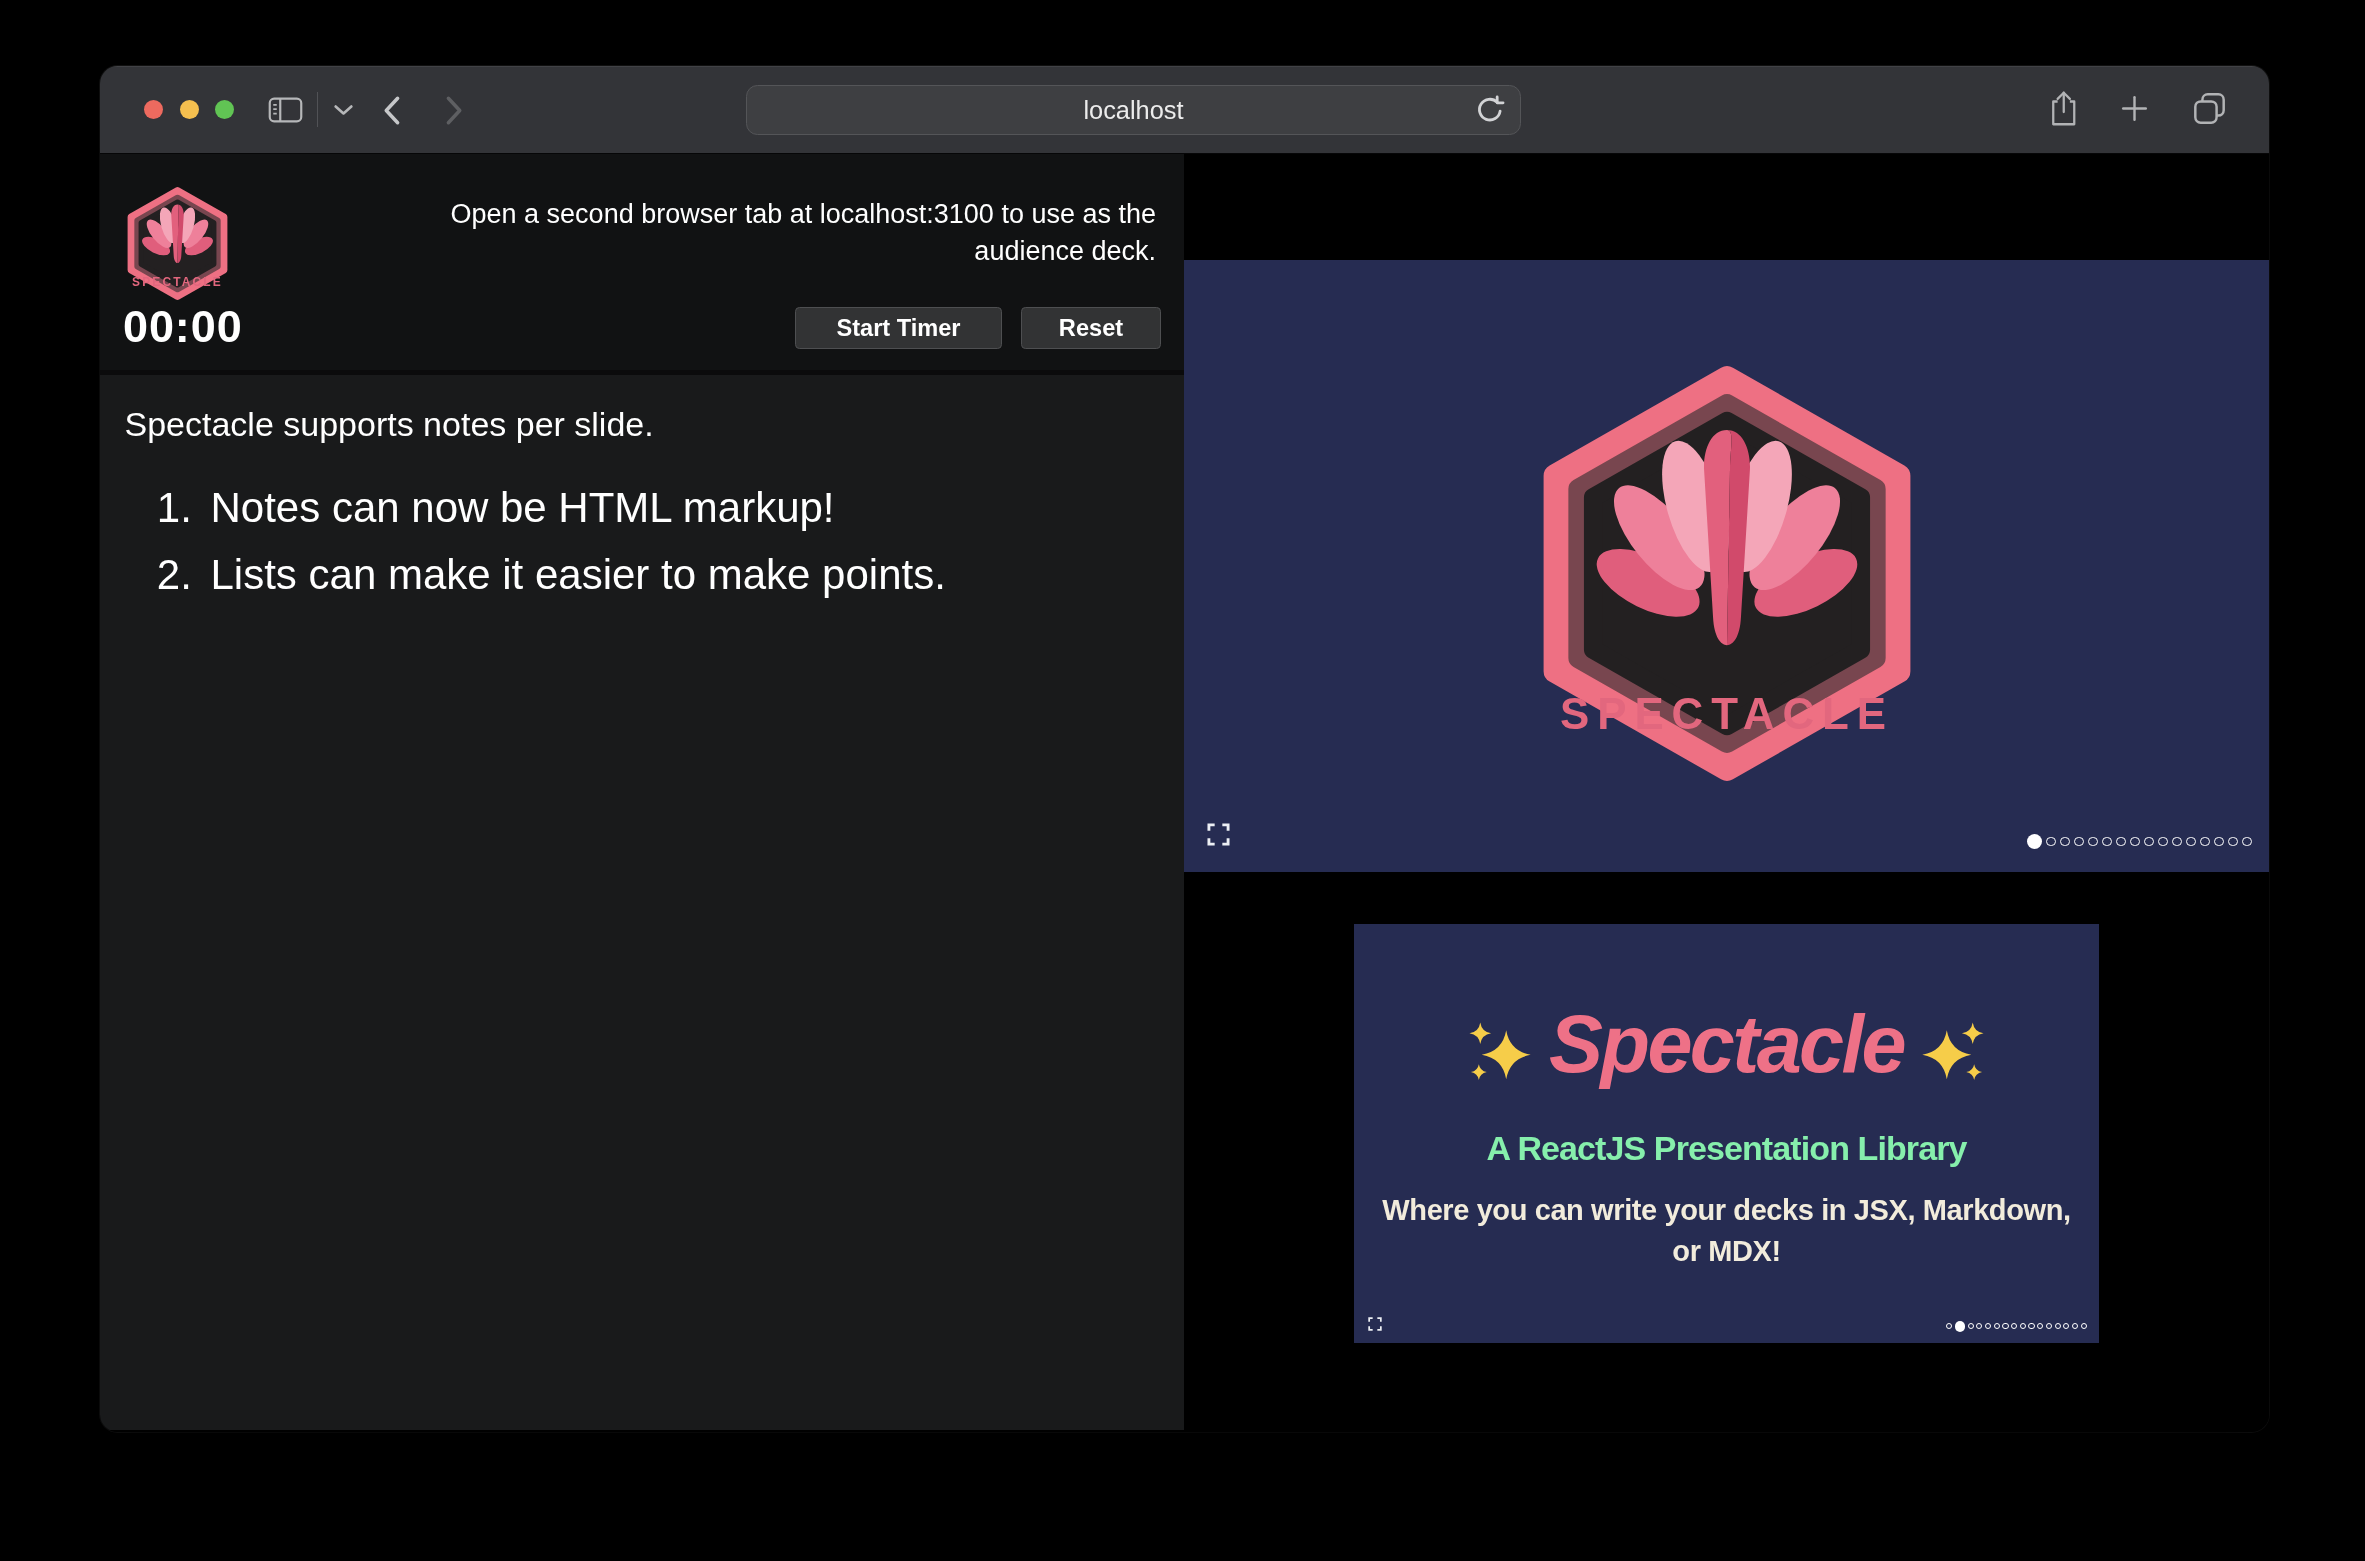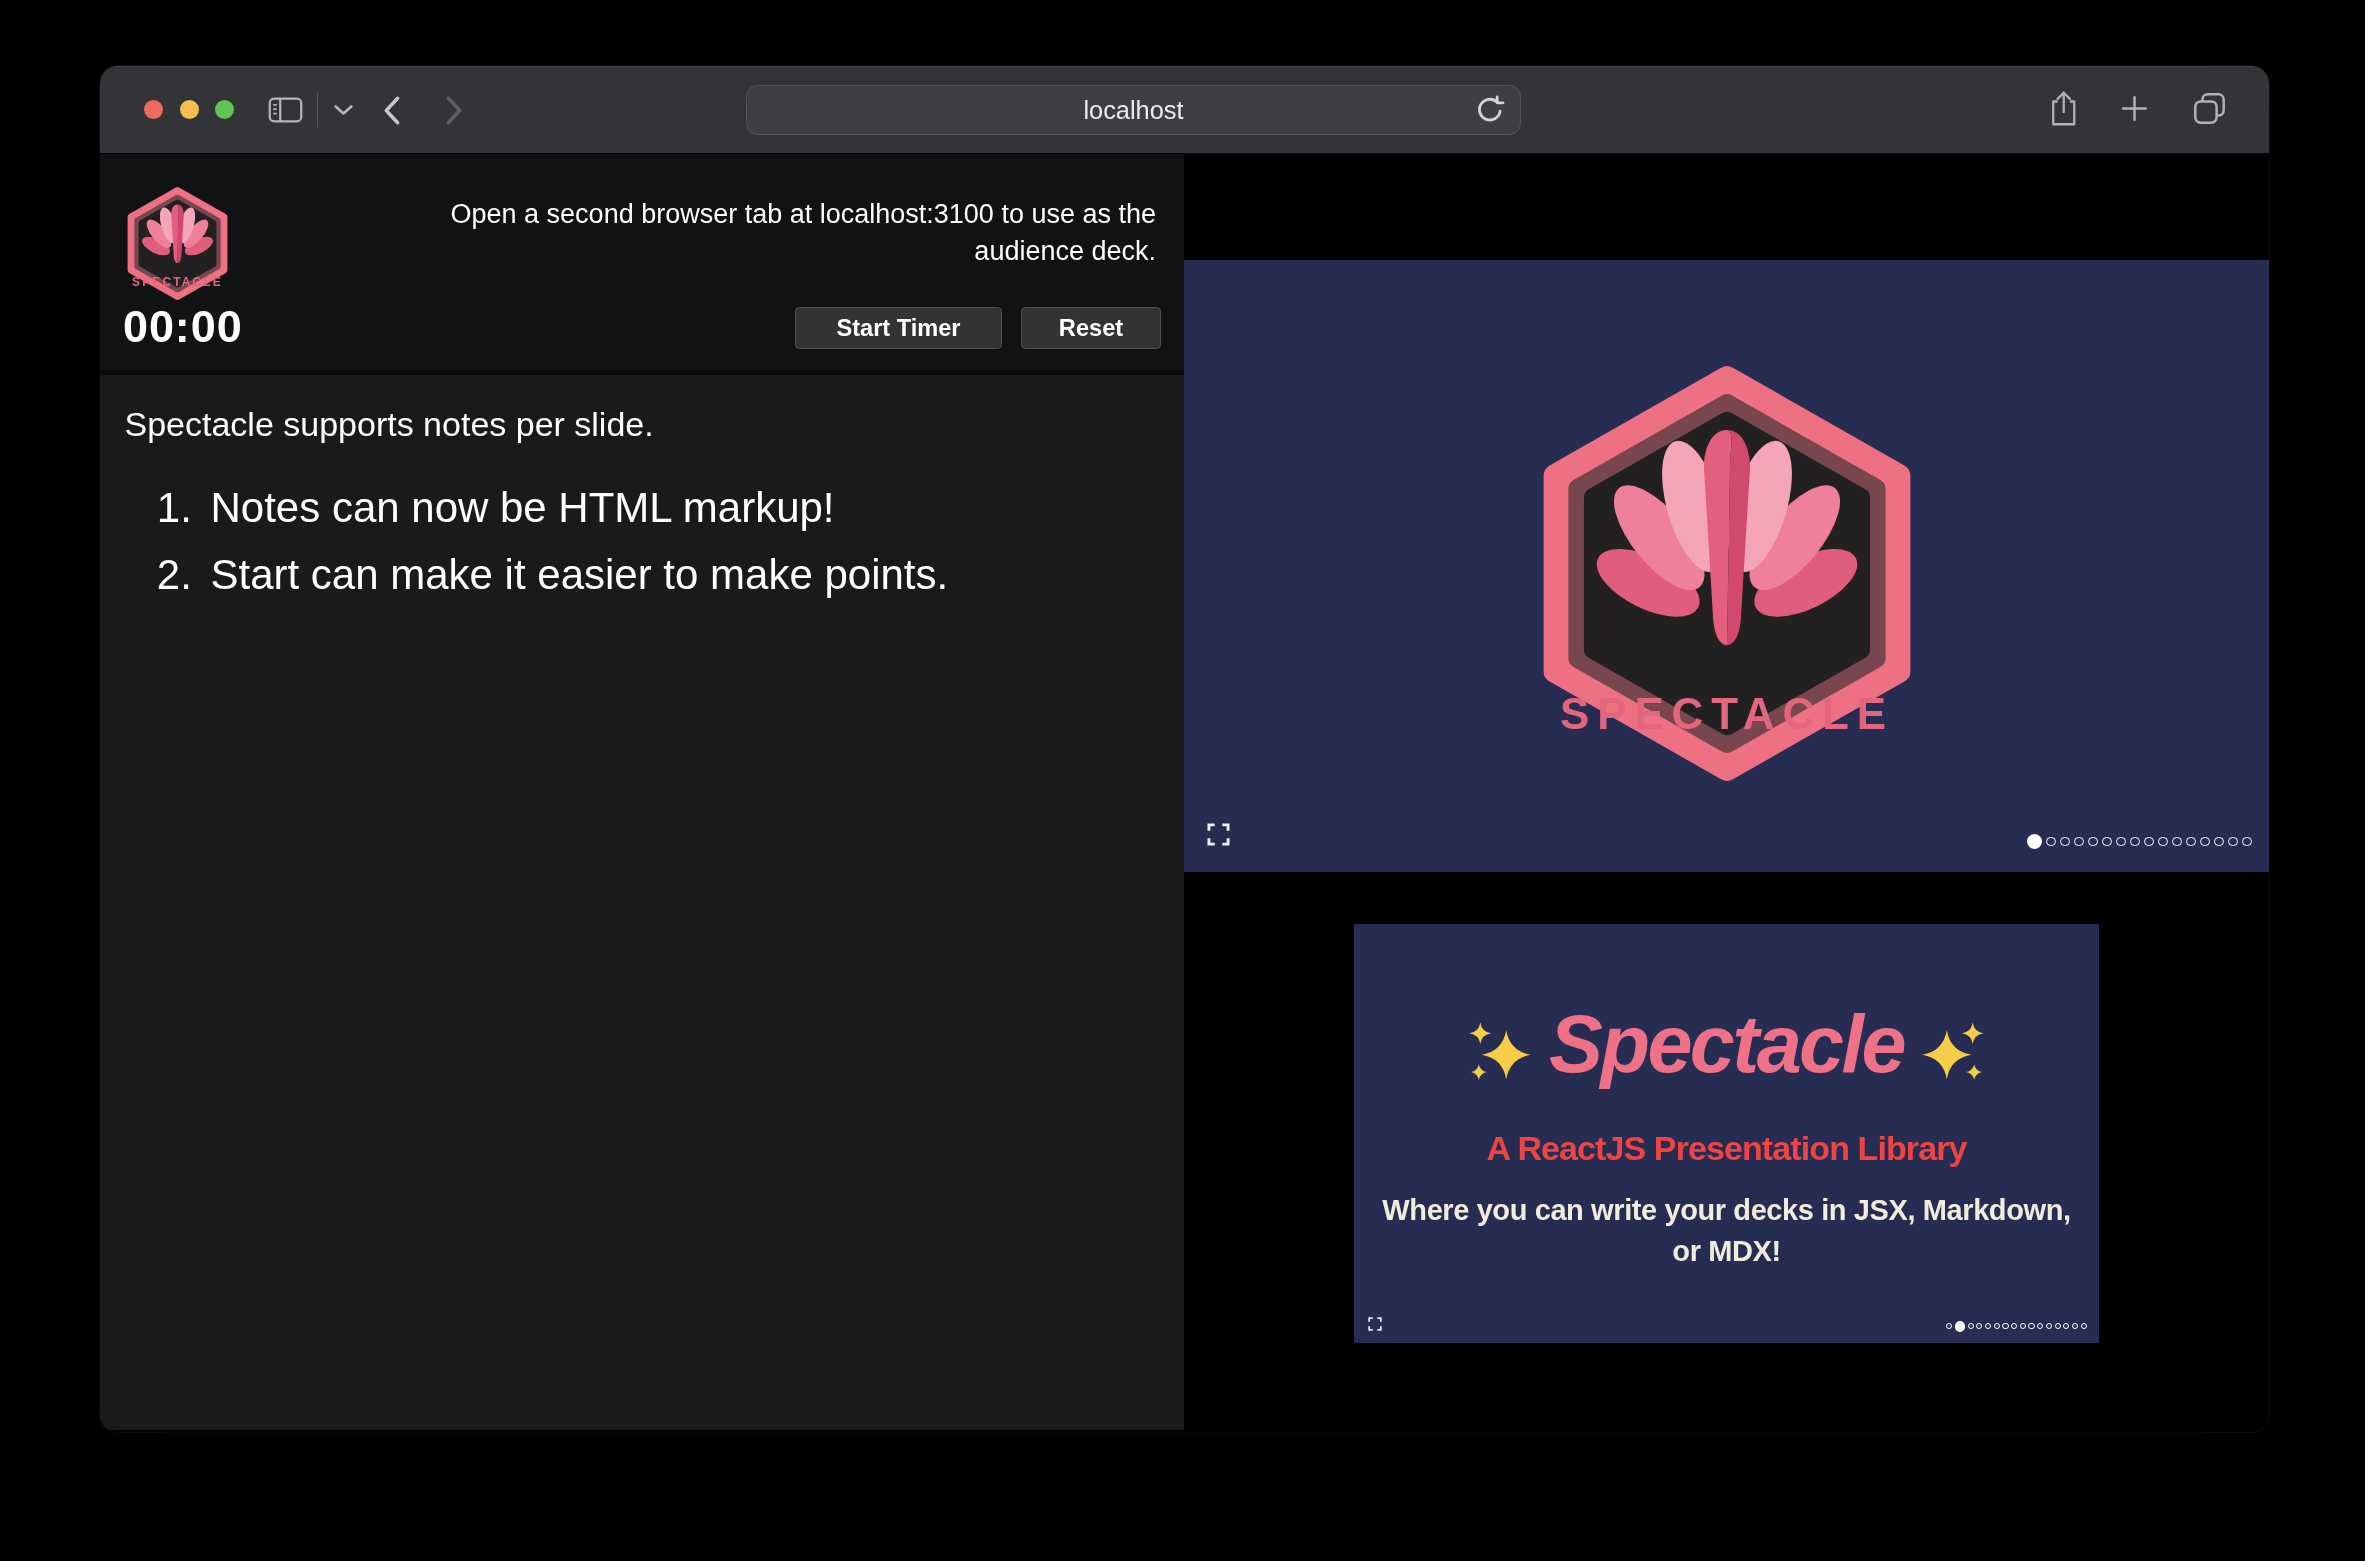--- a/index.html
+++ b/index.html
@@ -63,21 +63,21 @@
   .slide-current .dot.filled{width:15px;height:15px;background:#fff;border:none;}
   .slide-next .dot{width:6.1px;height:6.1px;border:1.3px solid #fff;border-radius:50%;}
   .slide-next .dot.filled{width:10.5px;height:10.5px;background:#fff;border:none;}
 
   .slide-title-row{position:absolute;top:74px;left:0;right:0;display:flex;
     align-items:center;justify-content:center;gap:14px;}
   .slide-title{color:#ee7187;font-size:81px;font-weight:800;font-style:italic;letter-spacing:-2.6px;
     padding-bottom:12.3px;}
   .sparkle-flip{transform:scaleX(-1);}
   .slide-subtitle{position:absolute;top:205px;left:0;right:0;text-align:center;
-    color:#ef4444;font-size:34px;font-weight:700;letter-spacing:-0.9px;}
+    color:#86efac;font-size:34px;font-weight:700;letter-spacing:-0.9px;}
   .slide-body{position:absolute;top:266px;left:50%;transform:translateX(-50%);width:700px;
     text-align:center;color:#f2ecdc;font-size:29px;font-weight:700;line-height:1.4;letter-spacing:-0.4px;}
 </style>
 </head>
 <body>
 
 <svg width="0" height="0" style="position:absolute">
   <defs>
     <symbol id="spectacle-badge" viewBox="0 0 200 212">
       <path d="M100 8 L186 57 L186 155 L100 204 L14 155 L14 57 Z" fill="#ee7083" stroke="#ee7083" stroke-width="12" stroke-linejoin="round"></path>
@@ -186,21 +186,21 @@
         <div class="timer-buttons">
           <button class="hdr-btn btn-start">Start Timer</button>
           <button class="hdr-btn btn-reset">Reset</button>
         </div>
       </div>
 
       <div class="notes">
         <p>Spectacle supports notes per slide.</p>
         <ol>
             <li>Notes can now be HTML markup!</li>
-            <li>Start can make it easier to make points.</li>
+            <li>Lists can make it easier to make points.</li>
           </ol>
       </div>
     </div>
 
     <div class="right-panel">
 
       <div class="slide slide-current">
         <svg class="slide-badge" width="399" height="423" viewBox="0 0 456 483">
           <use href="#spectacle-badge" width="456" height="483"></use>
         </svg>

